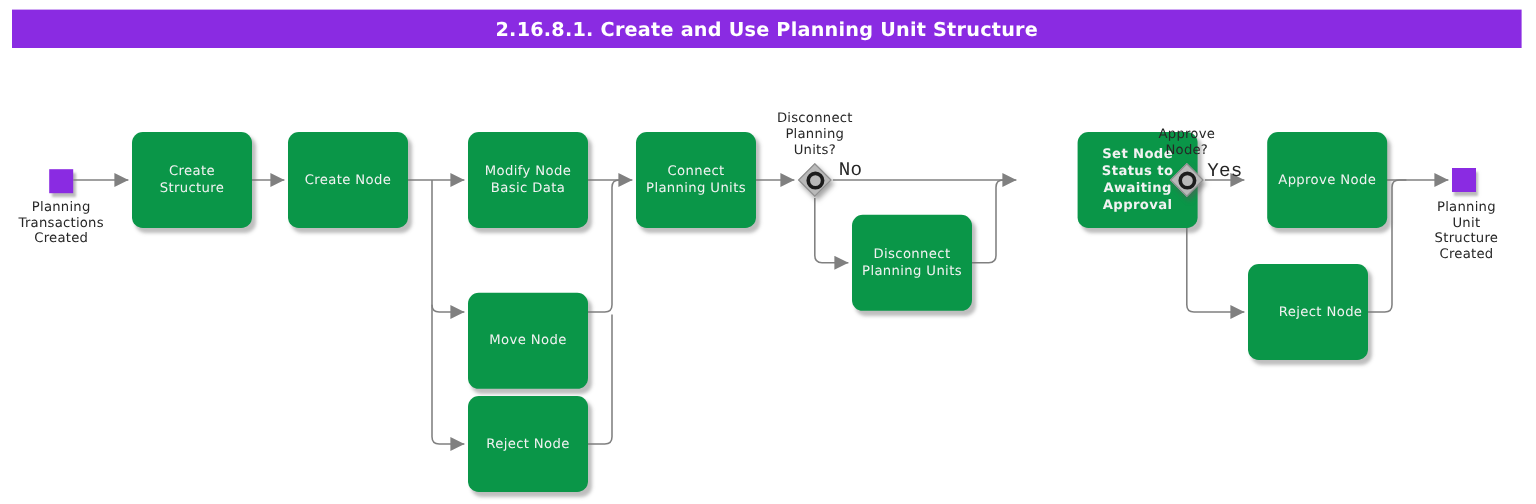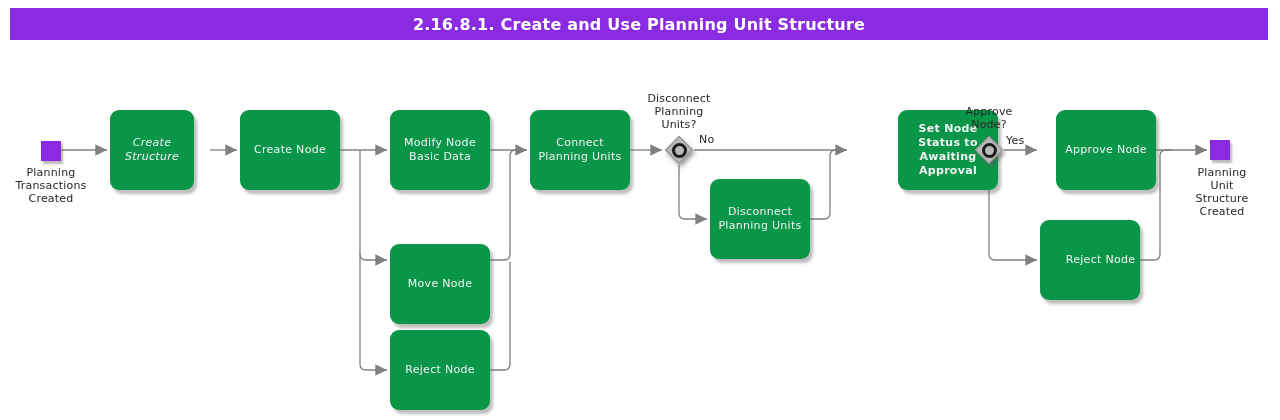--- a/index.html
+++ b/index.html
@@ -25,21 +25,21 @@
   }
   .event-square {
     position: absolute; width: 20px; height: 20px; background: #8a2be2;
     box-shadow: 2px 3px 2px rgba(130,130,130,.55);
   }
   .node-label {
     position: absolute; text-align: center; color: #262626;
     font-size: 11px; line-height: 13px; letter-spacing: .2px;
   }
   .branch-label {
-    position: absolute; color: #262626; font-size: 11px; letter-spacing: .2px;
+    position: absolute; color: #262626; font-size: 16px; letter-spacing: .2px; font-family: Liberation Mono, monospace;
   }
   .gateway {
     position: absolute; width: 30px; height: 30px;
     display: flex; align-items: center; justify-content: center;
     filter: drop-shadow(2px 3px 2px rgba(90,90,90,.55));
   }
   .gateway .diamond-shape {
     position: absolute; left: 5px; top: 5px; width: 20px; height: 20px;
     background: #b9b9b9; border: 1px solid #8f8f8f; box-sizing: border-box;
     transform: rotate(45deg);
@@ -84,21 +84,21 @@
       <path d="M1140 260 H1154 Q1160 260 1160 254 V156 Q1160 150 1166 150 H1172"></path>
     </g>
   </svg>
 
   <div class="event-square" style="left:41px; top:141px;"></div>
   <div class="node-label" style="left:6px; top:166px; width:90px;">Planning Transactions Created</div>
 
   <div class="event-square" style="left:1210px; top:140px;"></div>
   <div class="node-label" style="left:1190px; top:166px; width:64px;">Planning Unit Structure Created</div>
 
-  <div class="task" style="left:110px; top:110px; width:84px; height:80px;font-style:italic;">Create Structure</div>
+  <div class="task" style="left:110px; top:110px; width:100px; height:80px;">Create Structure</div>
   <div class="task" style="left:240px; top:110px; width:100px; height:80px;">Create Node</div>
   <div class="task" style="left:390px; top:110px; width:100px; height:80px;">Modify Node Basic Data</div>
   <div class="task" style="left:390px; top:220px; width:100px; height:80px;margin-top:24px;">Move Node</div>
   <div class="task" style="left:390px; top:330px; width:100px; height:80px;">Reject Node</div>
   <div class="task" style="left:530px; top:110px; width:100px; height:80px;">Connect Planning Units</div>
   <div class="task" style="left:710px; top:179px; width:100px; height:80px;">Disconnect Planning Units</div>
   <div class="task" style="left:898px; top:110px; width:100px; height:80px;font-weight:bold;">Set Node Status to Awaiting Approval</div>
   <div class="task" style="left:1040px; top:110px; width:100px; height:80px;margin-left:16px;">Approve Node</div>
   <div class="task" style="left:1040px; top:220px; width:100px; height:80px;padding-left:24px;">Reject Node</div>
 

